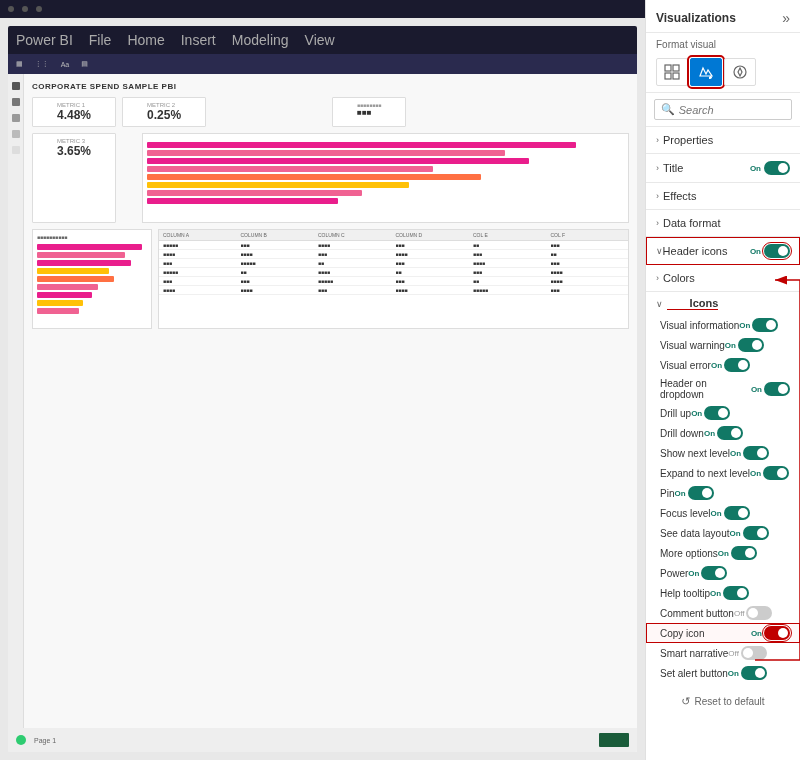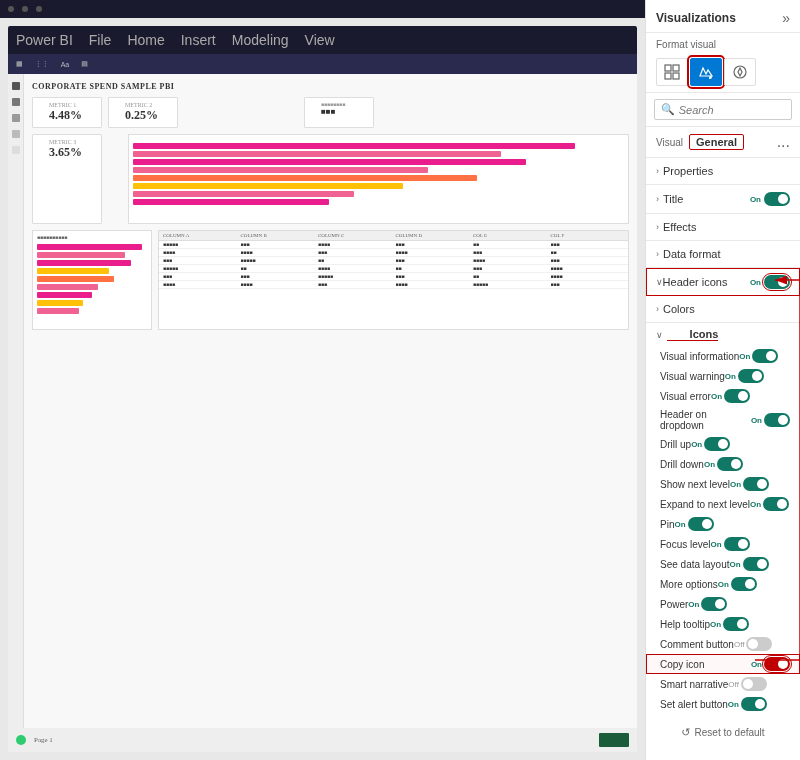--- a/index.html
+++ b/index.html
@@ -75,21 +75,20 @@
     }
 
     .db-nav-item {
       color: #bbb;
       font-size: 7px;
     }
 
     .db-body {
       display: flex;
       height: calc(100% - 48px);
-      font-family: Liberation Serif, serif;
     }
 
     .db-sidebar {
       width: 16px;
       background: #eee;
       border-right: 1px solid #ddd;
       display: flex;
       flex-direction: column;
       align-items: center;
       padding-top: 8px;
@@ -120,21 +119,21 @@
 
     .db-cards-row {
       display: flex;
       gap: 6px;
       margin-bottom: 6px;
     }
 
     .db-card {
       background: white;
       border: 1px solid #ddd;
-      padding: 4px 16px;
+      padding: 4px 24px;
       min-width: 70px;
       border-radius: 1px;
     }
 
     .db-card-label {
       font-size: 6px;
       color: #999;
     }
 
     .db-card-value {
@@ -718,25 +717,20 @@
     </button>
   </div>
 
   <div class="viz-search-row">
     <div class="viz-search-box">
       <span class="search-icon-glyph">🔍</span>
       <input class="viz-search-input" type="text" placeholder="Search" style="">
     </div>
   </div>
 
-  <div class="viz-visual-row">
-    <span class="viz-visual-label">Visual</span>
-    <span class="viz-general-badge">General</span>
-    <span class="viz-more-btn">...</span>
-  </div>
 
   <div class="viz-section">
     <div class="viz-section-header">
       <span class="viz-chevron">›</span>
       <span class="viz-section-label">Properties</span>
     </div>
   </div>
 
   <div class="viz-section">
     <div class="viz-section-header">

